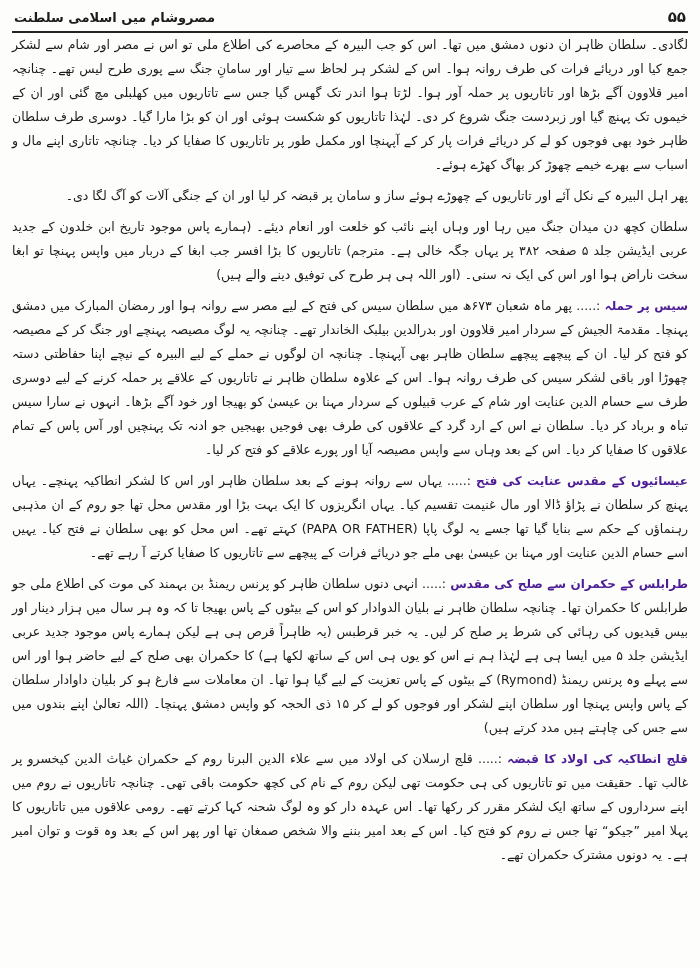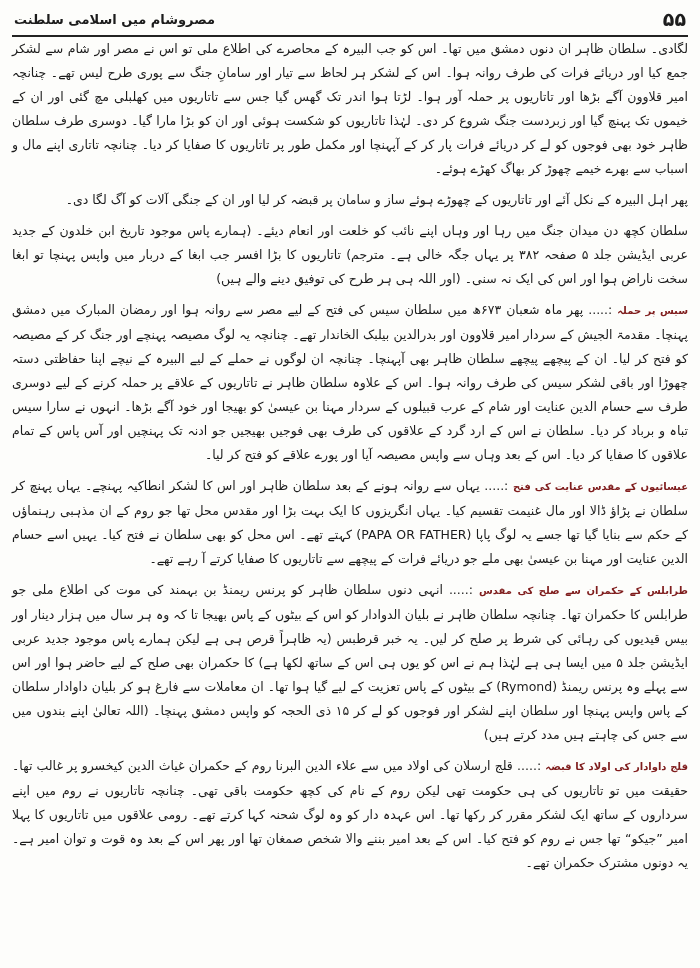--- a/index.html
+++ b/index.html
@@ -26,37 +26,37 @@
     font-weight: bold;
     padding: 0 2px 5px 2px;
     border-bottom: 2px solid #232323;
   }
   .header .book-title,
   .header .section-title {
     font-size: 13px;
     white-space: nowrap;
   }
   .header .page-number {
-    font-size: 19px;
+    font-size: 15px;
     font-weight: bold;
     margin-left: 21px;
   }
   .body-text {
     font-size: 12.5px;
     line-height: 24px;
     text-align: justify;
     text-justify: inter-word;
   }
   p.section {
     margin: 0 0 7px 0;
   }
   .section-heading {
     font-weight: bold;
-    font-size: 10px;
-    color: #7f1d1d;
+    font-size: 12px;
+    color: #4c1d95;
   }
   .section-heading:empty {
     display: none;
   }
   .section-sep:empty {
     display: none;
   }
   .section-sep {
     letter-spacing: 1px;
     color: #222;
@@ -104,19 +104,19 @@
       <span>یہاں سے روانہ ہونے کے بعد سلطان ظاہر اور اس کا لشکر انطاکیہ پہنچے۔ یہاں پہنچ کر سلطان نے پڑاؤ ڈالا اور مال غنیمت تقسیم کیا۔ یہاں انگریزوں کا ایک بہت بڑا اور مقدس محل تھا جو روم کے ان مذہبی رہنماؤں کے حکم سے بنایا گیا تھا جسے یہ لوگ پاپا (PAPA OR FATHER) کہتے تھے۔ اس محل کو بھی سلطان نے فتح کیا۔ یہیں اسے حسام الدین عنایت اور مہنا بن عیسیٰ بھی ملے جو دریائے فرات کے پیچھے سے تاتاریوں کا صفایا کرتے آ رہے تھے۔</span>
     </p>
 
     <p class="section">
       <span class="section-heading">طرابلس کے حکمران سے صلح کی مقدس</span>
       <span class="section-sep">:.....</span>
       <span>انہی دنوں سلطان ظاہر کو پرنس ریمنڈ بن بہمند کی موت کی اطلاع ملی جو طرابلس کا حکمران تھا۔ چنانچہ سلطان ظاہر نے بلیان الدوادار کو اس کے بیٹوں کے پاس بھیجا تا کہ وہ ہر سال میں ہزار دینار اور بیس قیدیوں کی رہائی کی شرط پر صلح کر لیں۔ یہ خبر قرطبس (یہ ظاہراً قرص ہی ہے لیکن ہمارے پاس موجود جدید عربی ایڈیشن جلد ۵ میں ایسا ہی ہے لہٰذا ہم نے اس کو یوں ہی اس کے ساتھ لکھا ہے) کا حکمران بھی صلح کے لیے حاضر ہوا اور اس سے پہلے وہ پرنس ریمنڈ (Rymond) کے بیٹوں کے پاس تعزیت کے لیے گیا ہوا تھا۔ ان معاملات سے فارغ ہو کر بلیان داوادار سلطان کے پاس واپس پہنچا اور سلطان اپنے لشکر اور فوجوں کو لے کر ۱۵ ذی الحجہ کو واپس دمشق پہنچا۔ (اللہ تعالیٰ اپنے بندوں میں سے جس کی چاہتے ہیں مدد کرتے ہیں)</span>
     </p>
 
     <p class="section">
-      <span class="section-heading">قلج داوادار کی اولاد کا قبضہ</span>
+      <span class="section-heading">قلج انطاکیہ کی اولاد کا قبضہ</span>
       <span class="section-sep">:.....</span>
       <span>قلج ارسلان کی اولاد میں سے علاء الدین البرنا روم کے حکمران غیاث الدین کیخسرو پر غالب تھا۔ حقیقت میں تو تاتاریوں کی ہی حکومت تھی لیکن روم کے نام کی کچھ حکومت باقی تھی۔ چنانچہ تاتاریوں نے روم میں اپنے سرداروں کے ساتھ ایک لشکر مقرر کر رکھا تھا۔ اس عہدہ دار کو وہ لوگ شحنہ کہا کرتے تھے۔ رومی علاقوں میں تاتاریوں کا پہلا امیر ”جیکو“ تھا جس نے روم کو فتح کیا۔ اس کے بعد امیر بننے والا شخص صمغان تھا اور پھر اس کے بعد وہ قوت و توان امیر ہے۔ یہ دونوں مشترک حکمران تھے۔</span>
     </p>
 
   </div>
 </div>
 
 </body></html>

